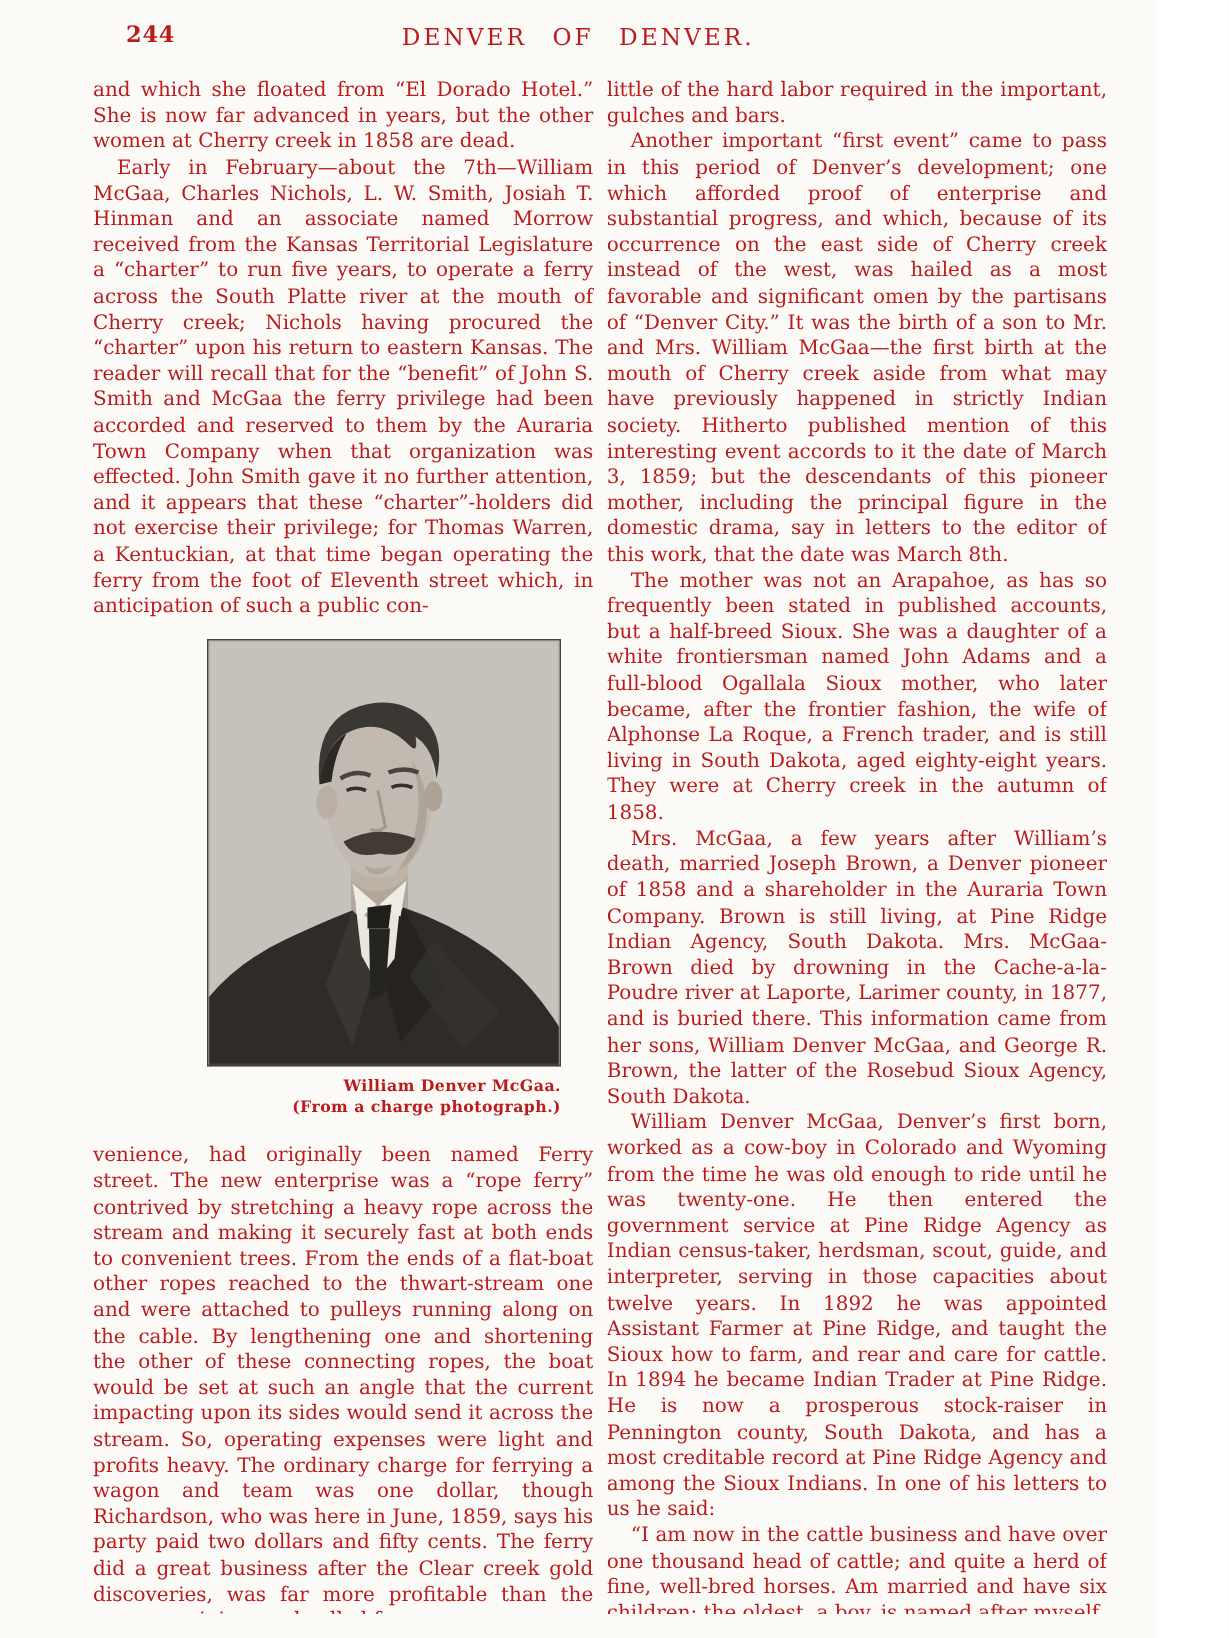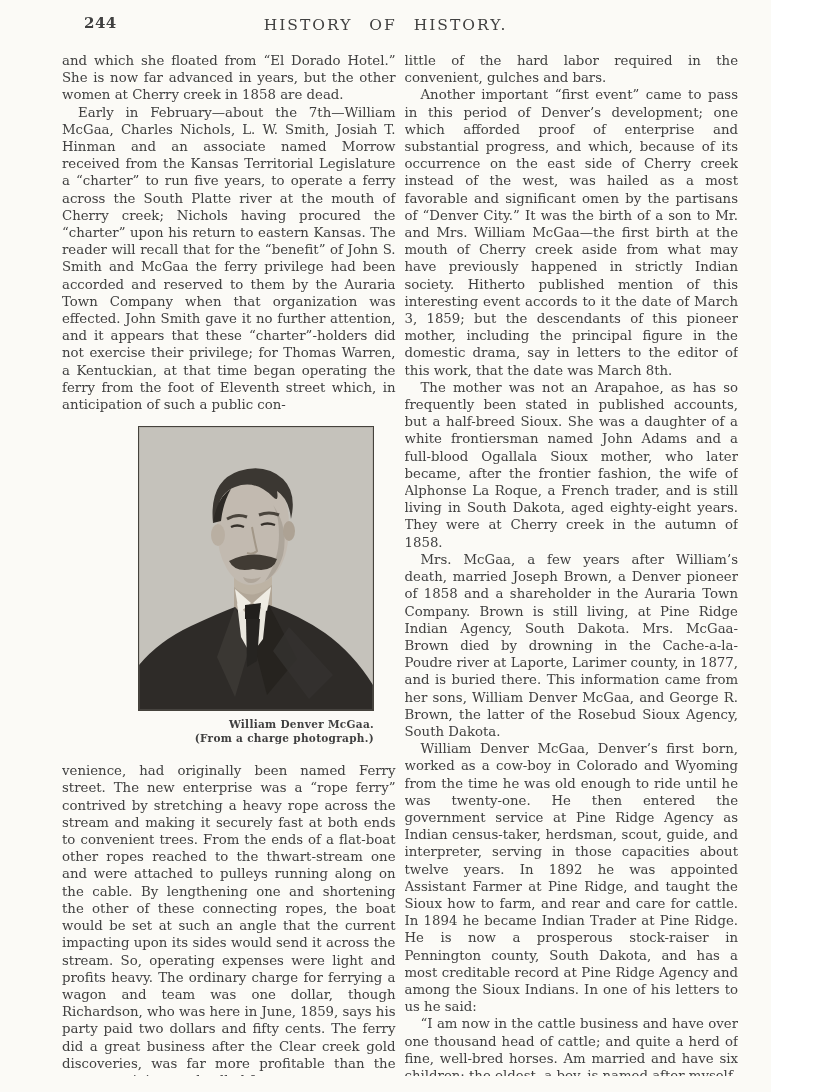--- a/index.html
+++ b/index.html
@@ -3,21 +3,21 @@
 <meta charset="utf-8">
 <style>
   html, body { margin: 0; padding: 0; }
   .page {
     position: relative;
     width: 771px;
     height: 1092px;
     background: #fbfaf6;
     overflow: hidden;
     font-family: "DejaVu Serif", serif;
-    color: #404040;
+    color: #b91c1c;
     box-sizing: border-box;
   }
   .running-header {
     position: relative;
     height: 38px;
     padding-top: 16px;
     box-sizing: border-box;
   }
   .page-number {
     position: absolute;
@@ -71,21 +71,21 @@
   .cap-line1 { font-weight: bold; }
   .cap-line2 { font-weight: bold; }
 </style>
 </head>
 <body>
 
 <div class="page">
 
   <div class="running-header">
     <span class="page-number">244</span>
-    <h1 class="head-title">HISTORY OF HISTORY.</h1>
+    <h1 class="head-title">DENVER OF DENVER.</h1>
   </div>
 
   <div class="columns">
 
     <div class="col">
       <p>and which she floated from “El Dorado Hotel.” She is now far advanced in years, but the other women at Cherry creek in 1858 are dead.</p>
       <p class="indent">Early in February—about the 7th—William McGaa, Charles Nichols, L. W. Smith, Josiah T. Hinman and an associate named Morrow received from the Kansas Territorial Legislature a “charter” to run five years, to operate a ferry across the South Platte river at the mouth of Cherry creek; Nichols having procured the “charter” upon his return to eastern Kansas. The reader will recall that for the “benefit” of John S. Smith and McGaa the ferry privilege had been accorded and reserved to them by the Auraria Town Company when that organization was effected. John Smith gave it no further attention, and it appears that these “charter”-holders did not exercise their privilege; for Thomas Warren, a Kentuckian, at that time began operating the ferry from the foot of Eleventh street which, in anticipation of such a public con-</p>
 
       <figure class="portrait">
         <div class="photo-frame">
@@ -139,21 +139,21 @@
         <figcaption>
           <div class="cap-line1">William Denver McGaa.</div>
           <div class="cap-line2">(From a charge photograph.)</div>
         </figcaption>
       </figure>
 
       <p>venience, had originally been named Ferry street. The new enterprise was a “rope ferry” contrived by stretching a heavy rope across the stream and making it securely fast at both ends to convenient trees. From the ends of a flat-boat other ropes reached to the thwart-stream one and were attached to pulleys running along on the cable. By lengthening one and shortening the other of these connecting ropes, the boat would be set at such an angle that the current impacting upon its sides would send it across the stream. So, operating expenses were light and profits heavy. The ordinary charge for ferrying a wagon and team was one dollar, though Richardson, who was here in June, 1859, says his party paid two dollars and fifty cents. The ferry did a great business after the Clear creek gold discoveries, was far more profitable than the average mining, and called for</p>
     </div>
 
     <div class="col">
-      <p>little of the hard labor required in the convenient, gulches and bars.</p>
+      <p>little of the hard labor required in the important, gulches and bars.</p>
       <p class="indent">Another important “first event” came to pass in this period of Denver’s development; one which afforded proof of enterprise and substantial progress, and which, because of its occurrence on the east side of Cherry creek instead of the west, was hailed as a most favorable and significant omen by the partisans of “Denver City.” It was the birth of a son to Mr. and Mrs. William McGaa—the first birth at the mouth of Cherry creek aside from what may have previously happened in strictly Indian society. Hitherto published mention of this interesting event accords to it the date of March 3, 1859; but the descendants of this pioneer mother, including the principal figure in the domestic drama, say in letters to the editor of this work, that the date was March 8th.</p>
       <p class="indent">The mother was not an Arapahoe, as has so frequently been stated in published accounts, but a half-breed Sioux. She was a daughter of a white frontiersman named John Adams and a full-blood Ogallala Sioux mother, who later became, after the frontier fashion, the wife of Alphonse La Roque, a French trader, and is still living in South Dakota, aged eighty-eight years. They were at Cherry creek in the autumn of 1858.</p>
       <p class="indent">Mrs. McGaa, a few years after William’s death, married Joseph Brown, a Denver pioneer of 1858 and a shareholder in the Auraria Town Company. Brown is still living, at Pine Ridge Indian Agency, South Dakota. Mrs. McGaa-Brown died by drowning in the Cache-a-la-Poudre river at Laporte, Larimer county, in 1877, and is buried there. This information came from her sons, William Denver McGaa, and George R. Brown, the latter of the Rosebud Sioux Agency, South Dakota.</p>
       <p class="indent">William Denver McGaa, Denver’s first born, worked as a cow-boy in Colorado and Wyoming from the time he was old enough to ride until he was twenty-one. He then entered the government service at Pine Ridge Agency as Indian census-taker, herdsman, scout, guide, and interpreter, serving in those capacities about twelve years. In 1892 he was appointed Assistant Farmer at Pine Ridge, and taught the Sioux how to farm, and rear and care for cattle. In 1894 he became Indian Trader at Pine Ridge. He is now a prosperous stock-raiser in Pennington county, South Dakota, and has a most creditable record at Pine Ridge Agency and among the Sioux Indians. In one of his letters to us he said:</p>
       <p class="indent">“I am now in the cattle business and have over one thousand head of cattle; and quite a herd of fine, well-bred horses. Am married and have six children; the oldest, a boy, is named after myself,</p>
     </div>
 
   </div>
 </div>
 

